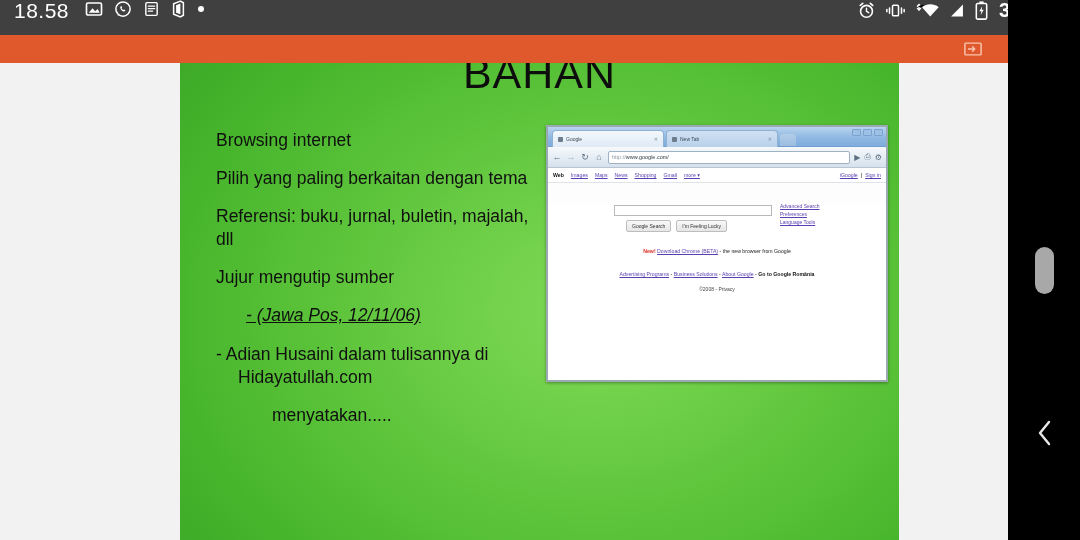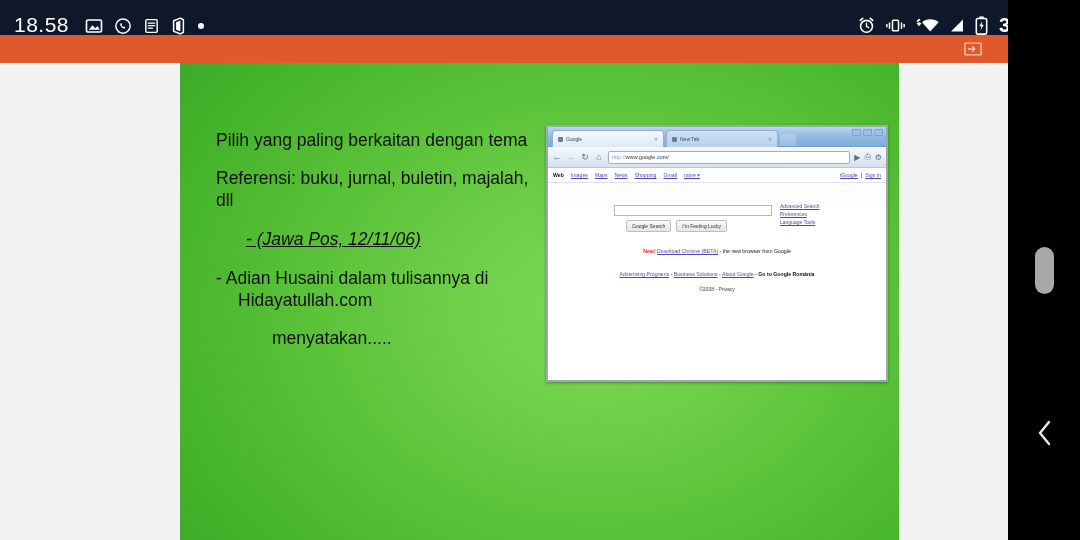--- a/index.html
+++ b/index.html
@@ -13,22 +13,22 @@
 
   
   .phone {
     position:absolute; left:0; top:0; width:1008px; height:540px;
     background:#f2f2f2;
   }
 
   
   .statusbar {
     position:absolute; left:0; top:0; width:1049px; height:35px;
-    background:#0f172a;
-    display:flex; align-items:flex-end;
+    background:#404040;
+    display:flex; align-items:flex-start;
     padding:0 10px 0 14px;
     color:#fff;
   }
   .clock { font-size:21px; font-weight:400; letter-spacing:.5px; line-height:1; }
   .sb-left-icons { display:flex; align-items:center; gap:11px; margin-left:16px; }
   .sb-spacer { flex:1; }
   .sb-right-icons { display:flex; align-items:center; gap:9px; }
   .sb-ic { display:inline-flex; align-items:center; justify-content:center; }
   .sb-ic svg { display:block; }
   .battpct { font-size:20px; font-weight:700; margin-left:2px; line-height:1; }
@@ -295,24 +295,27 @@
             <rect x="1" y="1" width="18" height="13" rx="1" fill="none" stroke="#ffd9c9" stroke-width="1.6"></rect>
             <path d="M5 7.5h7M9.5 5l2.5 2.5L9.5 10" stroke="#ffd9c9" stroke-width="1.5" fill="none" stroke-linecap="round" stroke-linejoin="round"></path>
           </svg>
       </span>
     </div>
 
     <div class="pagearea">
 
       <div class="slide">
 
+        <div class="slide-title">BAHAN</div>
 
         <div class="bodytext">
+          <p>Browsing internet</p>
           <p>Pilih yang paling berkaitan dengan tema</p>
           <p>Referensi: buku, jurnal, buletin, majalah, dll</p>
+          <p>Jujur mengutip sumber</p>
           <p class="ital">-  (Jawa Pos, 12/11/06)</p>
           <p class="ind">- Adian Husaini dalam tulisannya di Hidayatullah.com</p>
           <p class="ind2">menyatakan.....</p>
         </div>
 
         <div class="browser">
 
           <div class="br-chrome">
             <div class="br-tab t1">
               <span class="favic"></span>

